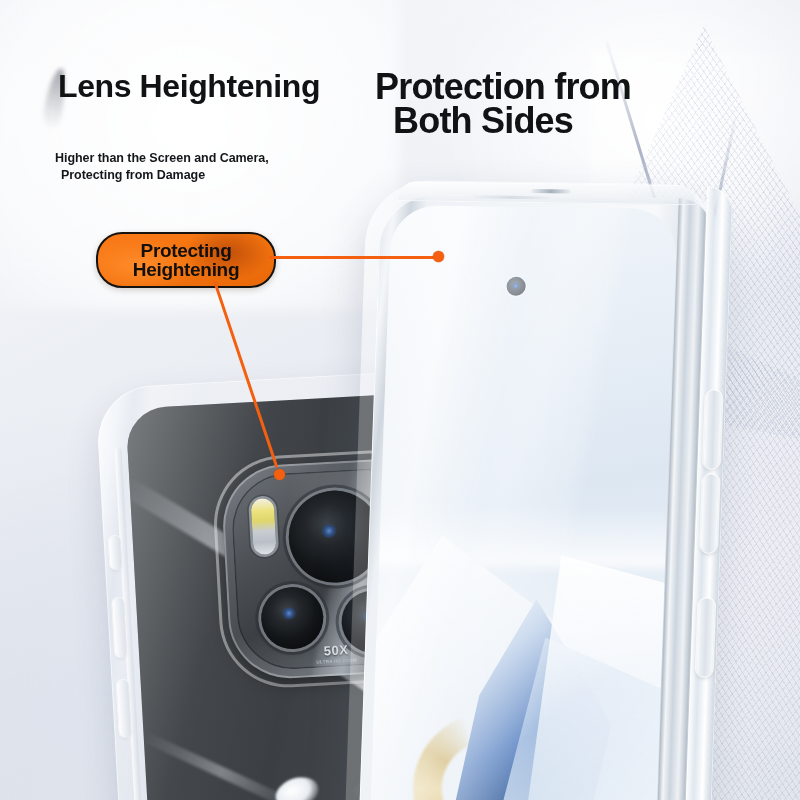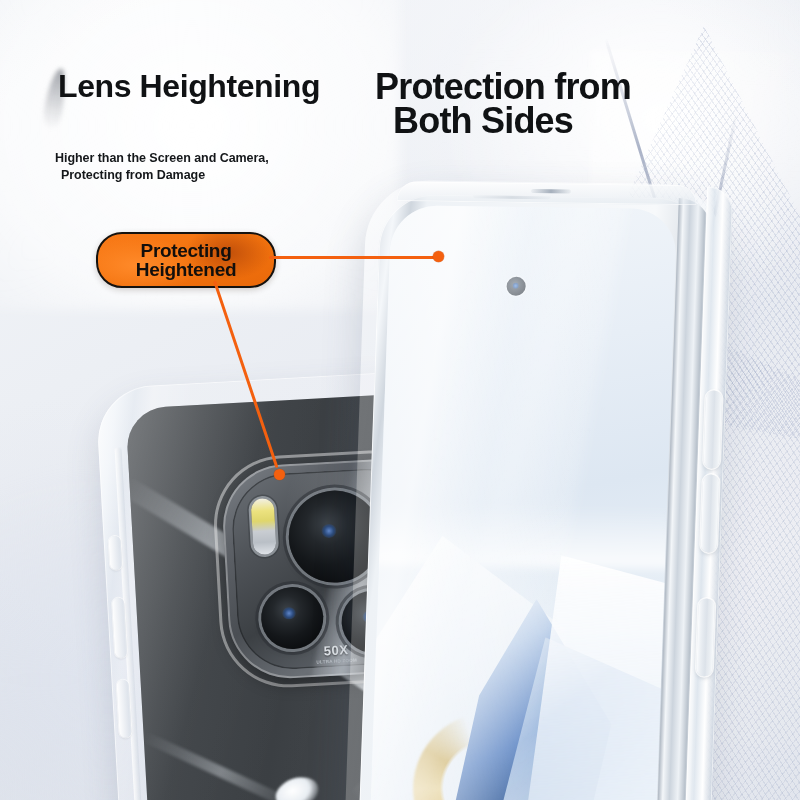--- a/index.html
+++ b/index.html
@@ -458,21 +458,21 @@
   </div>
 
   <div class="lead lead-h"></div>
   <div class="dot dot-front"></div>
   <div class="lead lead-diag"></div>
   <div class="dot dot-cam"></div>
 
   <div class="badge">
     <div class="badge-txt">
       <span>Protecting</span>
-      <span class="ln2">Heightened</span>
+      <span class="ln2">Heightening</span>
     </div>
   </div>
 
   <div class="h-left">Lens Heightening</div>
 
   <div class="h-right">
     <span>Protection from</span>
     <span class="ln2">Both Sides</span>
   </div>
 

